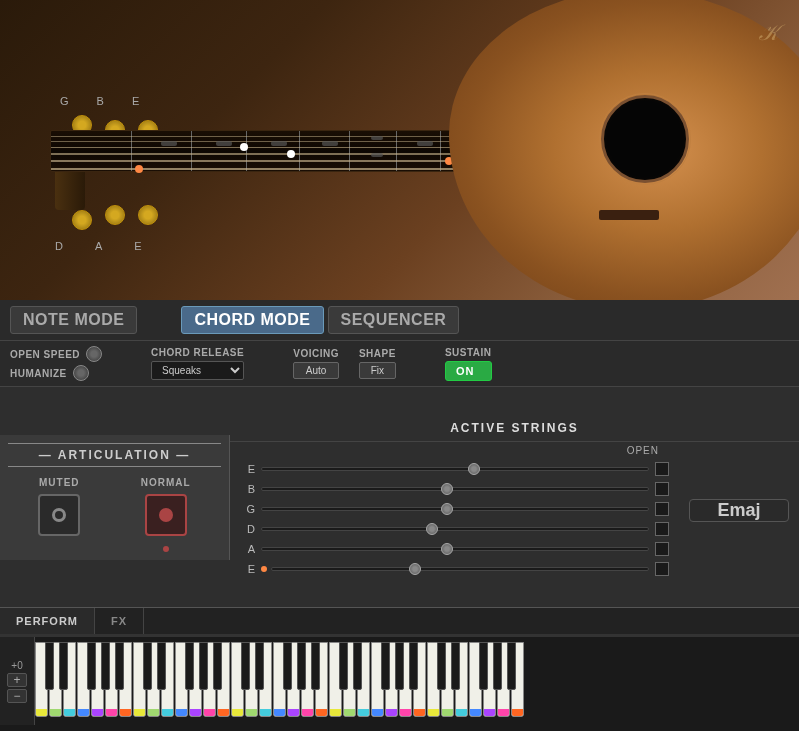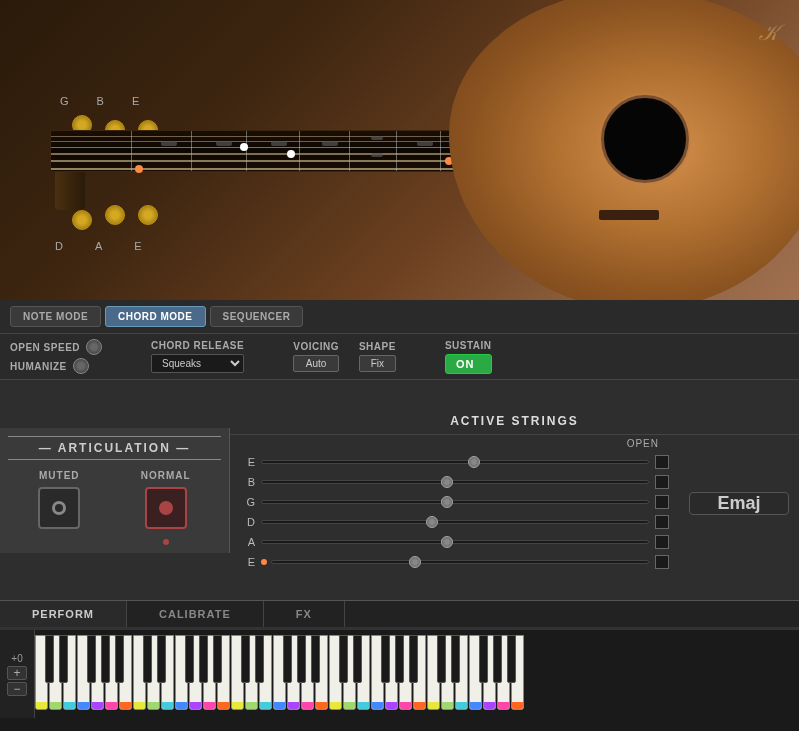--- a/index.html
+++ b/index.html
@@ -37,32 +37,33 @@
       display: flex;
       align-items: center;
       gap: 4px;
       border-bottom: 1px solid #444;
     }
 
     .mode-btn {
       padding: 4px 12px;
       border: 1px solid #555;
       border-radius: 3px;
-      font-size: 10px;
+      font-size: 16px;
       font-weight: bold;
       cursor: pointer;
       background: #3a3a3a;
       color: #aaa;
       letter-spacing: 0.5px;
     }
 
     .mode-btn.active {
       background: #4a6a8a;
       color: #fff;
       border-color: #6a9aba;
+      margin-left: 40px;
     }
 
     
     .controls-bar {
       background: #2a2a2a;
       padding: 5px 10px;
       display: flex;
       align-items: center;
       gap: 20px;
       border-bottom: 1px solid #444;
@@ -302,21 +303,21 @@
 
     
     .bottom-tabs {
       background: #222;
       display: flex;
       border-top: 1px solid #555;
       border-bottom: 1px solid #333;
     }
 
     .bottom-tab {
-      padding: 7px 32px;
+      padding: 7px 16px;
       font-size: 11px;
       font-weight: bold;
       color: #888;
       cursor: pointer;
       border-right: 1px solid #444;
       letter-spacing: 1px;
     }
 
     .bottom-tab.active {
       color: #ccc;
@@ -597,21 +598,20 @@
 
       <div class="strings-right">
         <div class="chord-display">Emaj</div>
       </div>
     </div>
   </div>
 </div>
 
 <div class="bottom-tabs">
   <div class="bottom-tab active">PERFORM</div>
-  <div class="bottom-tab">CALIBRATE</div>
   <div class="bottom-tab">FX</div>
 </div>
 
 <div class="piano-area">
   <div class="piano-controls">
     <div class="octave-label">+0</div>
     <div class="plus-btn">+</div>
     <div class="minus-btn">−</div>
   </div>
   <div class="piano-keys-container">

